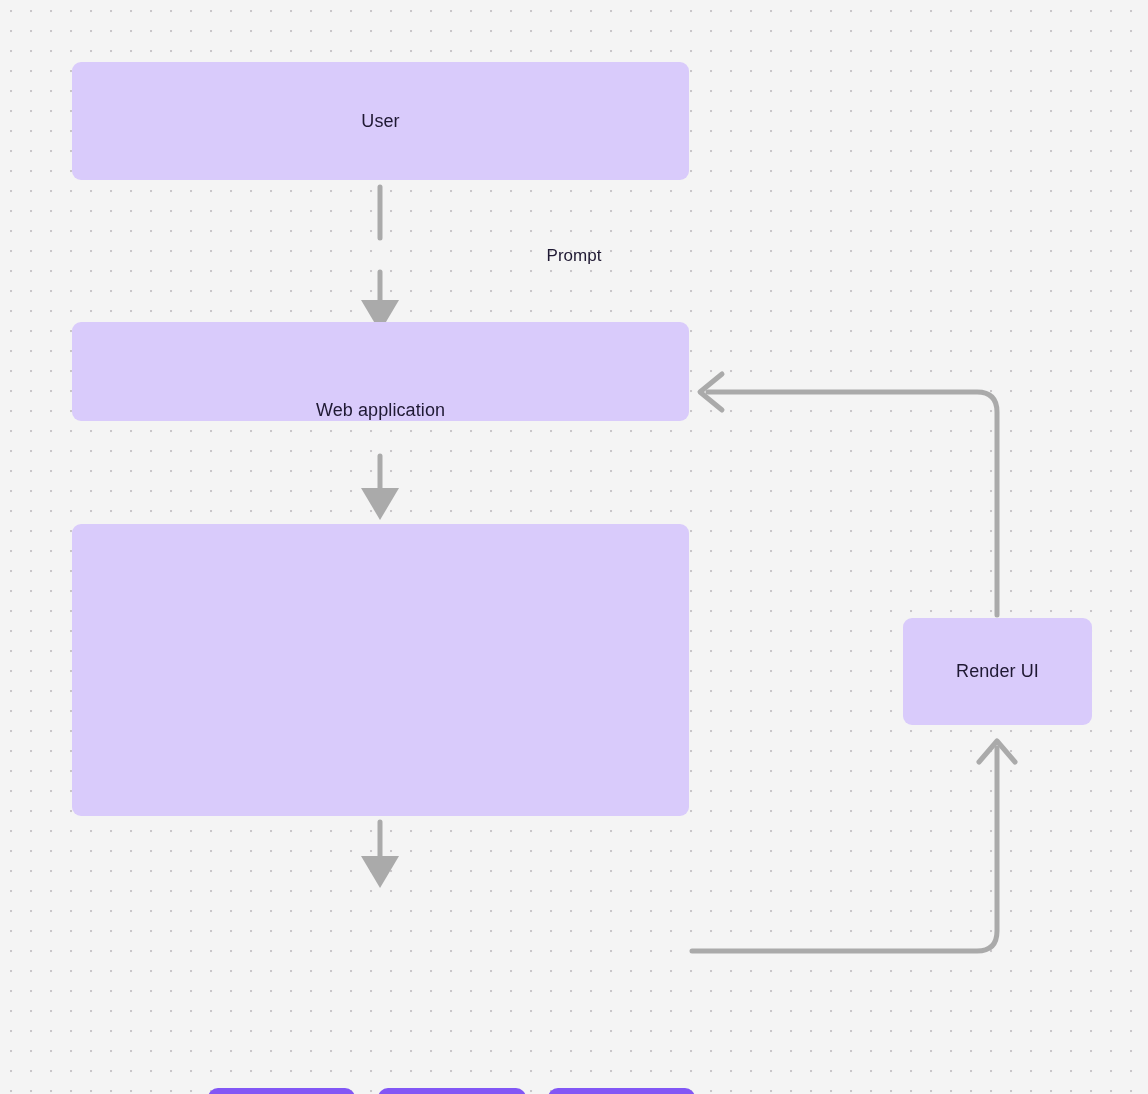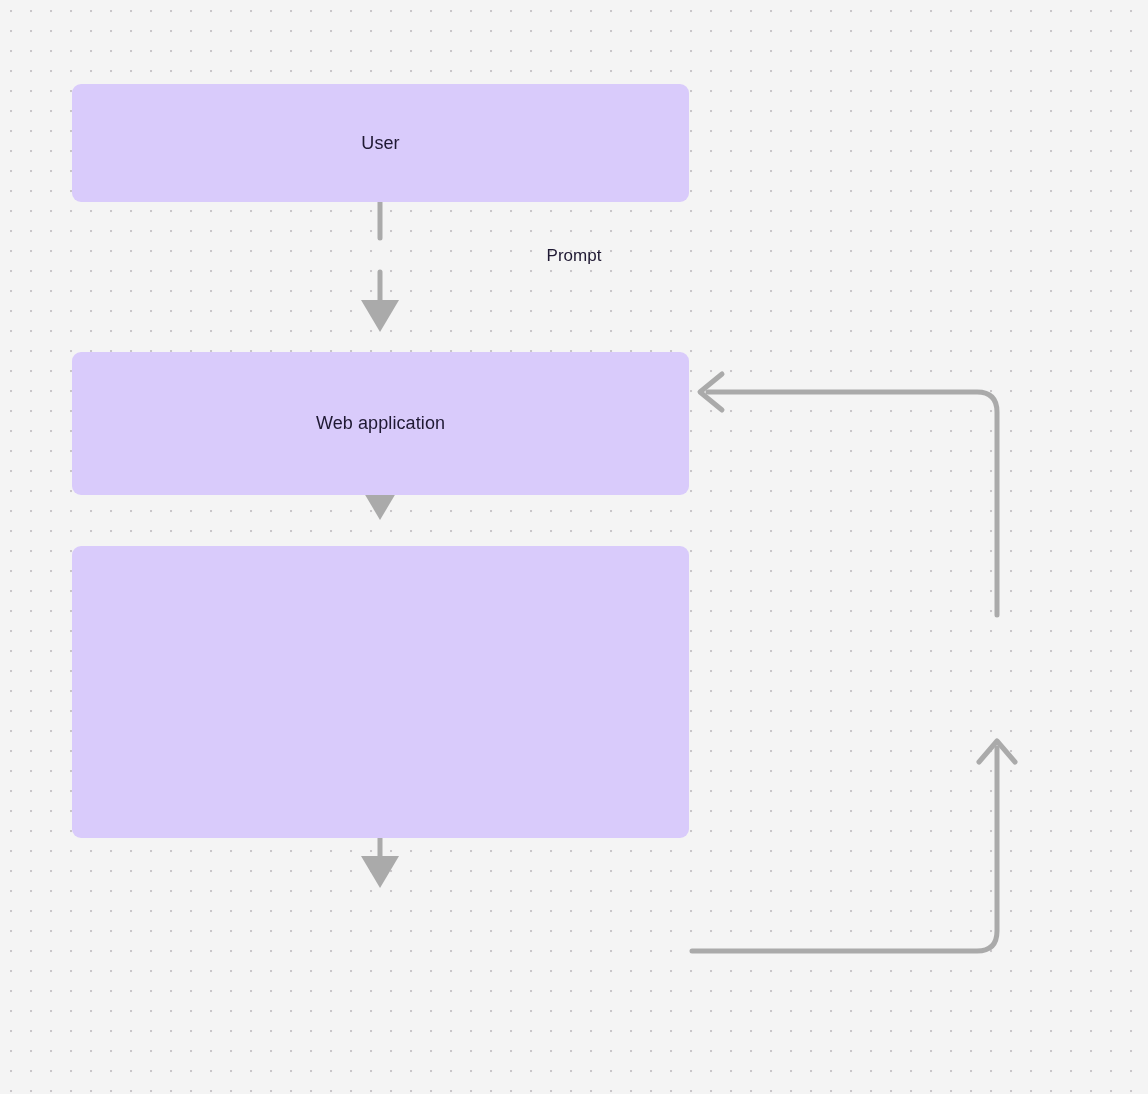--- a/index.html
+++ b/index.html
@@ -29,35 +29,34 @@
     justify-content: center;
     text-align: center;
   }
 
   .node-outer {
     background: #d9cbfb;
     color: #1f1933;
     font-size: 18px;
     font-weight: 400;
     letter-spacing: 0.1px;
-    margin-top: 22px;
   }
 
   .node-inner {
     background: #8257f5;
     color: #ffffff;
     font-size: 17px;
     line-height: 1.65;
     border-radius: 10px;
     flex-direction: column;
     padding: 4px 8px;
   }
 
   #node-user        { left: 72px;  top: 62px;  width: 617px; height: 118px; }
-  #node-webapp      { left: 72px;  top: 330px; width: 617px; height: 143px; }
+  #node-webapp      { left: 72px;  top: 322px; width: 617px; height: 99px; align-items: flex-end; }
   #node-components  { left: 72px;  top: 524px; width: 617px; height: 292px; }
   #node-vite        { left: 72px;  top: 898px; width: 617px; height: 114px; }
   #node-renderui    { left: 903px; top: 618px; width: 189px; height: 107px; }
 
   #box-html { left: 136px; top: 564px; width: 147px; height: 108px; }
   #box-css  { left: 306px; top: 564px; width: 148px; height: 108px; }
   #box-js   { left: 476px; top: 564px; width: 147px; height: 108px; }
 
   svg.edges {
     position: absolute;
@@ -162,14 +161,17 @@
     </div>
 
     <div class="node node-inner" id="box-js">
       
       
     </div>
 
   </div>
 
 
+  <div class="node node-outer" id="node-renderui">
+    <span>Render UI</span>
+  </div>
 
 </div>
 
 </body></html>

